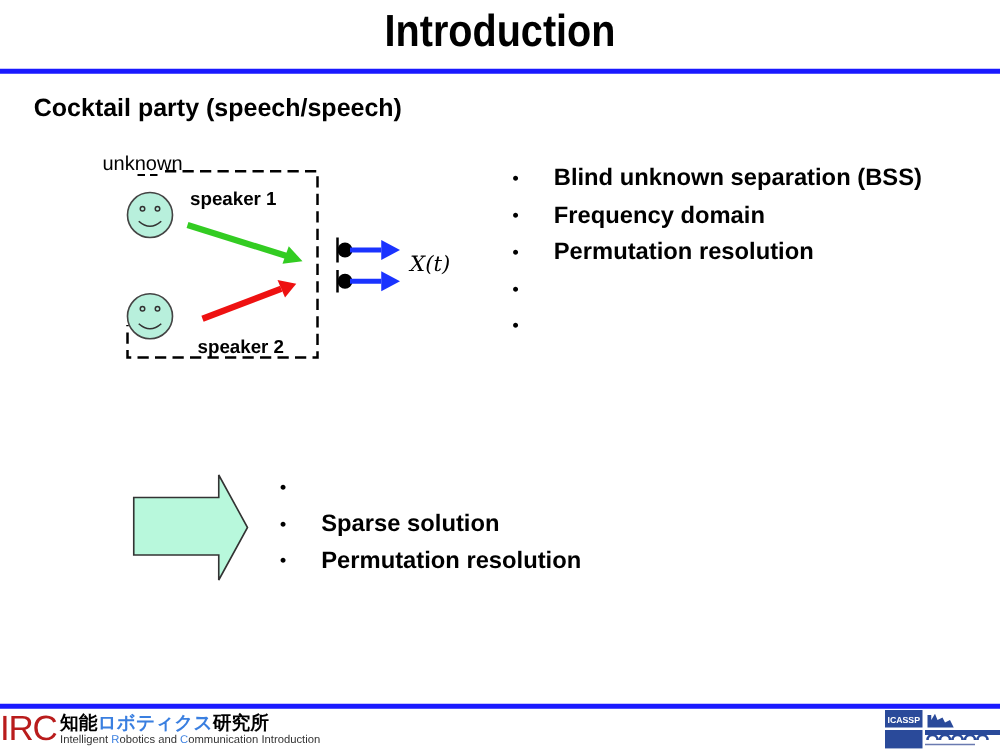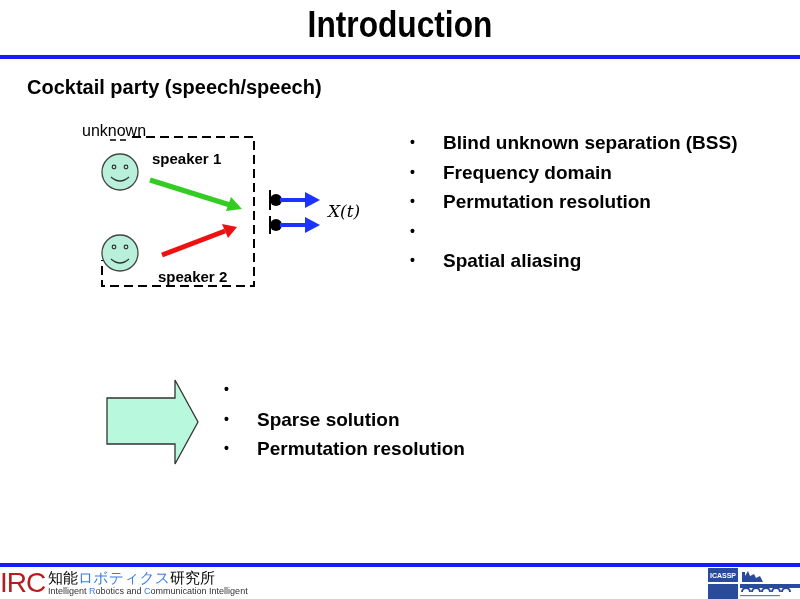--- a/index.html
+++ b/index.html
@@ -11,21 +11,21 @@
   .subtitle { position:absolute; left:27px; top:76px; font-size:20px; font-weight:bold; }
   .diagram { position:absolute; left:70px; top:110px; }
   .bullets { position:absolute; list-style:none; margin:0; padding:0; font-weight:bold; font-size:19px; }
   .bullets li { position:relative; height:29.5px; line-height:29.5px; padding-left:33px; }
   .bullets li .dot { position:absolute; left:0; top:0; font-size:14px; }
   .b1 { left:410px; top:128px; }
   .b2 { left:224px; top:375px; }
   .big-arrow { position:absolute; left:105px; top:378px; }
   .bottom-rule { position:absolute; left:0; top:563px; width:800px; height:4px; background:#1a1aff; }
   .irc { position:absolute; left:0; top:567px; font-size:28px; color:#b91c1c; letter-spacing:-1px; }
-  .jp { position:absolute; left:48px; top:569px; font-size:15px; font-weight:normal; }
+  .jp { position:absolute; left:48px; top:569px; font-size:15px; font-weight:bold; }
   .jp .k { color:#000; } .jp .b { color:#3a7fe0; }
   .en { position:absolute; left:48px; top:586px; font-size:9px; color:#333; }
   .en .c { color:#3a7fe0; }
   .icassp { position:absolute; left:708px; top:568px; width:92px; height:31px; }
 </style>
 </head>
 <body>
 
 <div class="title">Introduction</div>
 <div class="top-rule"></div>
@@ -76,37 +76,37 @@
     <polygon points="250,115 235,107 235,123" fill="#1a33ff"></polygon>
   </g>
   <text x="258" y="107" font-family="DejaVu Serif, serif" font-style="italic" font-size="17">X(t)</text>
 </svg>
 
 <ul class="bullets b1">
   <li><span class="dot">•</span><span>Blind unknown separation (BSS)</span></li>
   <li><span class="dot">•</span><span>Frequency domain</span></li>
   <li><span class="dot">•</span><span>Permutation resolution</span></li>
   <li><span class="dot">•</span></li>
-  <li><span class="dot">•</span><span>Spatial aliasing</span></li>
+  <li><span class="dot">•</span></li>
 </ul>
 
 <svg class="big-arrow" width="95" height="90" viewBox="0 0 95 90">
   <polygon points="2,20 70,20 70,2 93,44 70,86 70,66 2,66" fill="#b8f8dc" stroke="#333" stroke-width="1.3"></polygon>
 </svg>
 
 <ul class="bullets b2">
   <li><span class="dot">•</span></li>
   <li><span class="dot">•</span><span>Sparse solution</span></li>
   <li><span class="dot">•</span><span>Permutation resolution</span></li>
 </ul>
 
 <div class="bottom-rule"></div>
 <div class="irc">IRC</div>
 <div class="jp"><span class="k">知能</span><span class="b">ロボティクス</span><span class="k">研究所</span></div>
-<div class="en"><span>Intelligent </span><span class="c">R</span><span>obotics and </span><span class="c">C</span><span>ommunication Intelligent</span></div>
+<div class="en"><span>Intelligent </span><span class="c">R</span><span>obotics and </span><span class="c">C</span><span>ommunication Introduction</span></div>
 
 <svg class="icassp" viewBox="0 0 92 31">
   <rect x="0" y="0" width="30" height="14" fill="#2a4a9a"></rect>
   <text x="15" y="10" text-anchor="middle" font-family="Liberation Sans, sans-serif" font-size="7" font-weight="bold" fill="#fff">ICASSP</text>
   <rect x="0" y="16" width="30" height="15" fill="#2a4a9a"></rect>
   <path d="M34 14 L34 4 L37 4 L37 8 L40 3 L42 8 L46 6 L48 10 L52 8 L55 14 Z" fill="#2a4a9a"></path>
   <rect x="32" y="16" width="60" height="4" fill="#2a4a9a"></rect>
   <path d="M34 24 A4 4 0 0 1 42 24 M44 24 A4 4 0 0 1 52 24 M54 24 A4 4 0 0 1 62 24 M64 24 A4 4 0 0 1 72 24 M74 24 A4 4 0 0 1 82 24" fill="none" stroke="#2a4a9a" stroke-width="2"></path>
   <rect x="32" y="27" width="40" height="1.2" fill="#6a7ab0"></rect>
 </svg>

